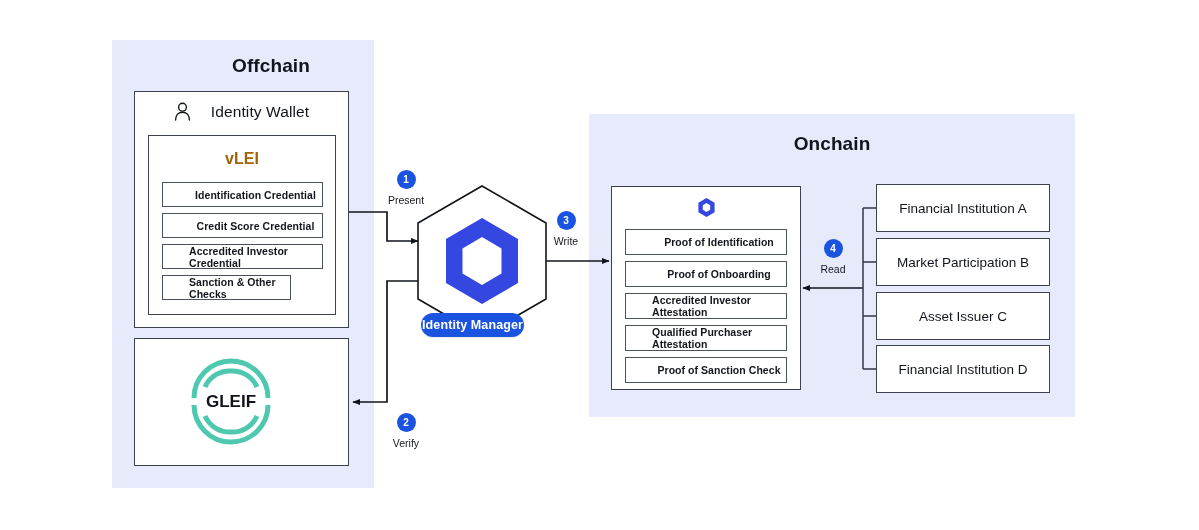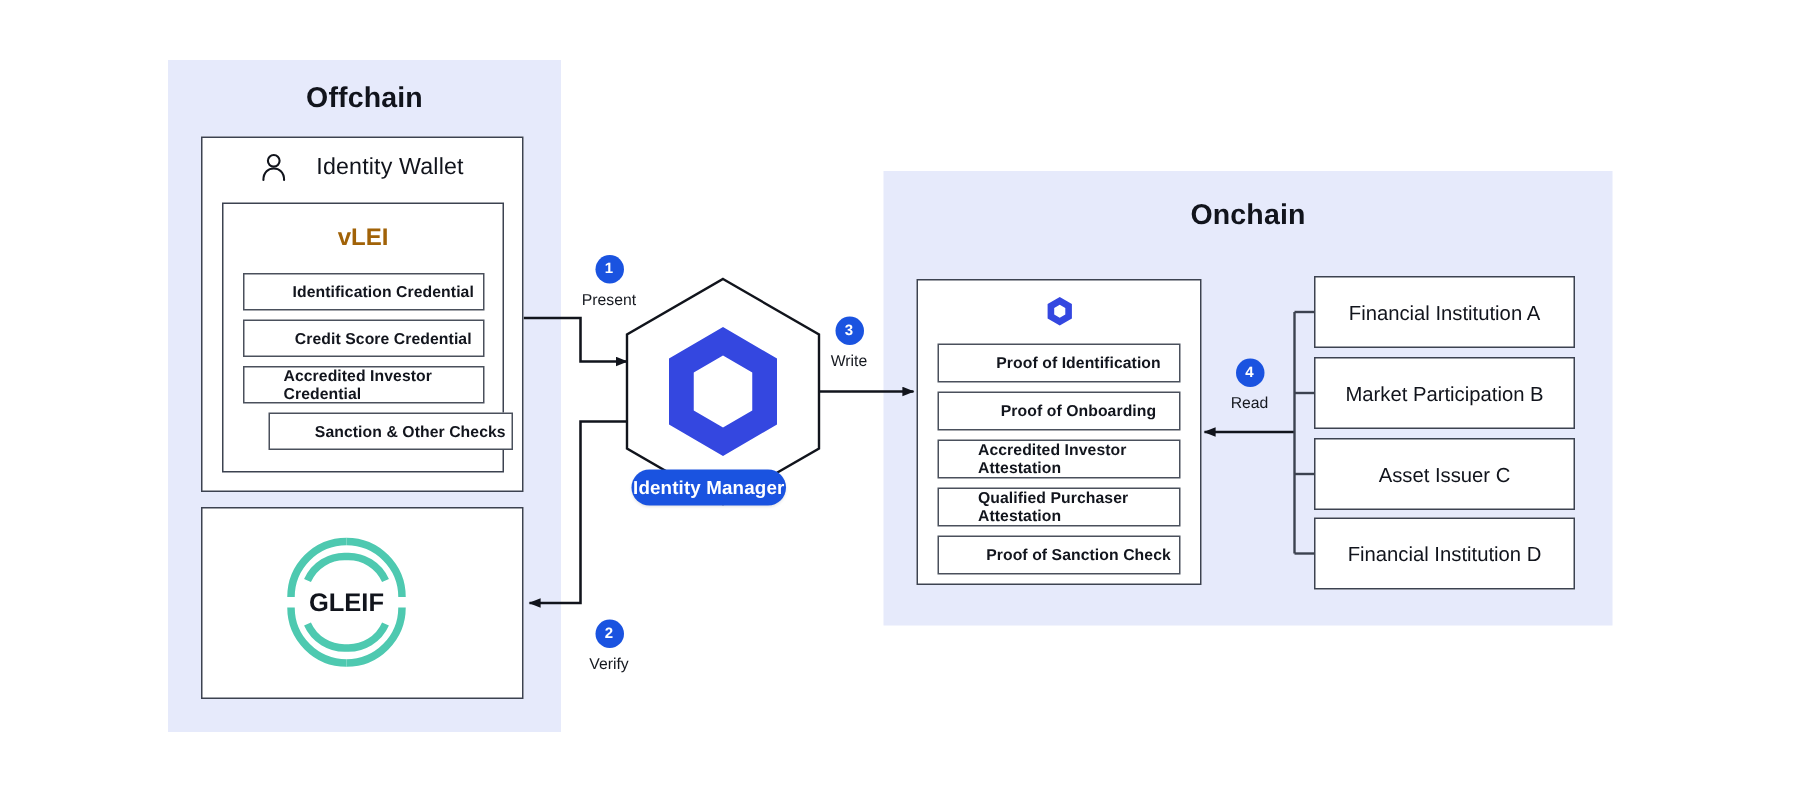--- a/index.html
+++ b/index.html
@@ -129,21 +129,21 @@
 
   svg{display:block;}
   .lines{position:absolute;left:0;top:0;pointer-events:none;}
 </style>
 </head>
 <body>
 
 <div id="stage">
 
   <div class="zone" style="left:112px;top:40px;width:262px;height:448px;"></div>
-  <div class="zone-title" style="left:112px;top:55px;width:262px;">Offchain</div>
+  <div class="zone-title" style="left:112px;top:55px;width:262px;padding-left:28px;">Offchain</div>
 
   <div class="zone" style="left:589px;top:114px;width:486px;height:303px;"></div>
   <div class="zone-title" style="left:589px;top:133px;width:486px;">Onchain</div>
 
   <svg class="lines" width="1199" height="530">
     <defs>
       <marker id="arrow" markerWidth="9" markerHeight="9" refX="7.4" refY="3.2" orient="auto" markerUnits="userSpaceOnUse">
         <path d="M0,0 L8,3.2 L0,6.4 z" fill="#11141c"></path>
       </marker>
     </defs>
@@ -174,21 +174,21 @@
     </svg>
     <span class="lbl">Identity Wallet</span>
   </div>
 
   <div class="box" style="left:148px;top:135px;width:188px;height:180px;"></div>
   <div class="sub-title" style="left:148px;top:150px;width:188px;">vLEI</div>
 
   <div class="box-lite" style="left:162px;top:182px;width:161px;height:25px;">Identification Credential</div>
   <div class="box-lite" style="left:162px;top:213px;width:161px;height:25px;">Credit Score Credential</div>
   <div class="box-lite" style="left:162px;top:244px;width:161px;height:25px;">Accredited Investor Credential</div>
-  <div class="box-lite" style="left:162px;top:275px;width:163px;height:25px;margin-left:17px;">Sanction &amp; Other Checks</div>
+  <div class="box-lite" style="left:162px;top:275px;width:129px;height:25px;">Sanction &amp; Other Checks</div>
 
   <div class="box" style="left:134px;top:338px;width:215px;height:128px;"></div>
 
   <div class="abs" style="left:188px;top:355px;">
     <svg width="86" height="94" viewBox="0 0 86 94">
       <g fill="none" stroke="#4ec9b0" stroke-width="5" stroke-linecap="butt">
 
         <path d="M43,6 A37,37 0 0,1 80,43"></path>
         <path d="M80,50 A37,37 0 0,1 43,87"></path>
         <path d="M43,87 A37,37 0 0,1 6,50"></path>

